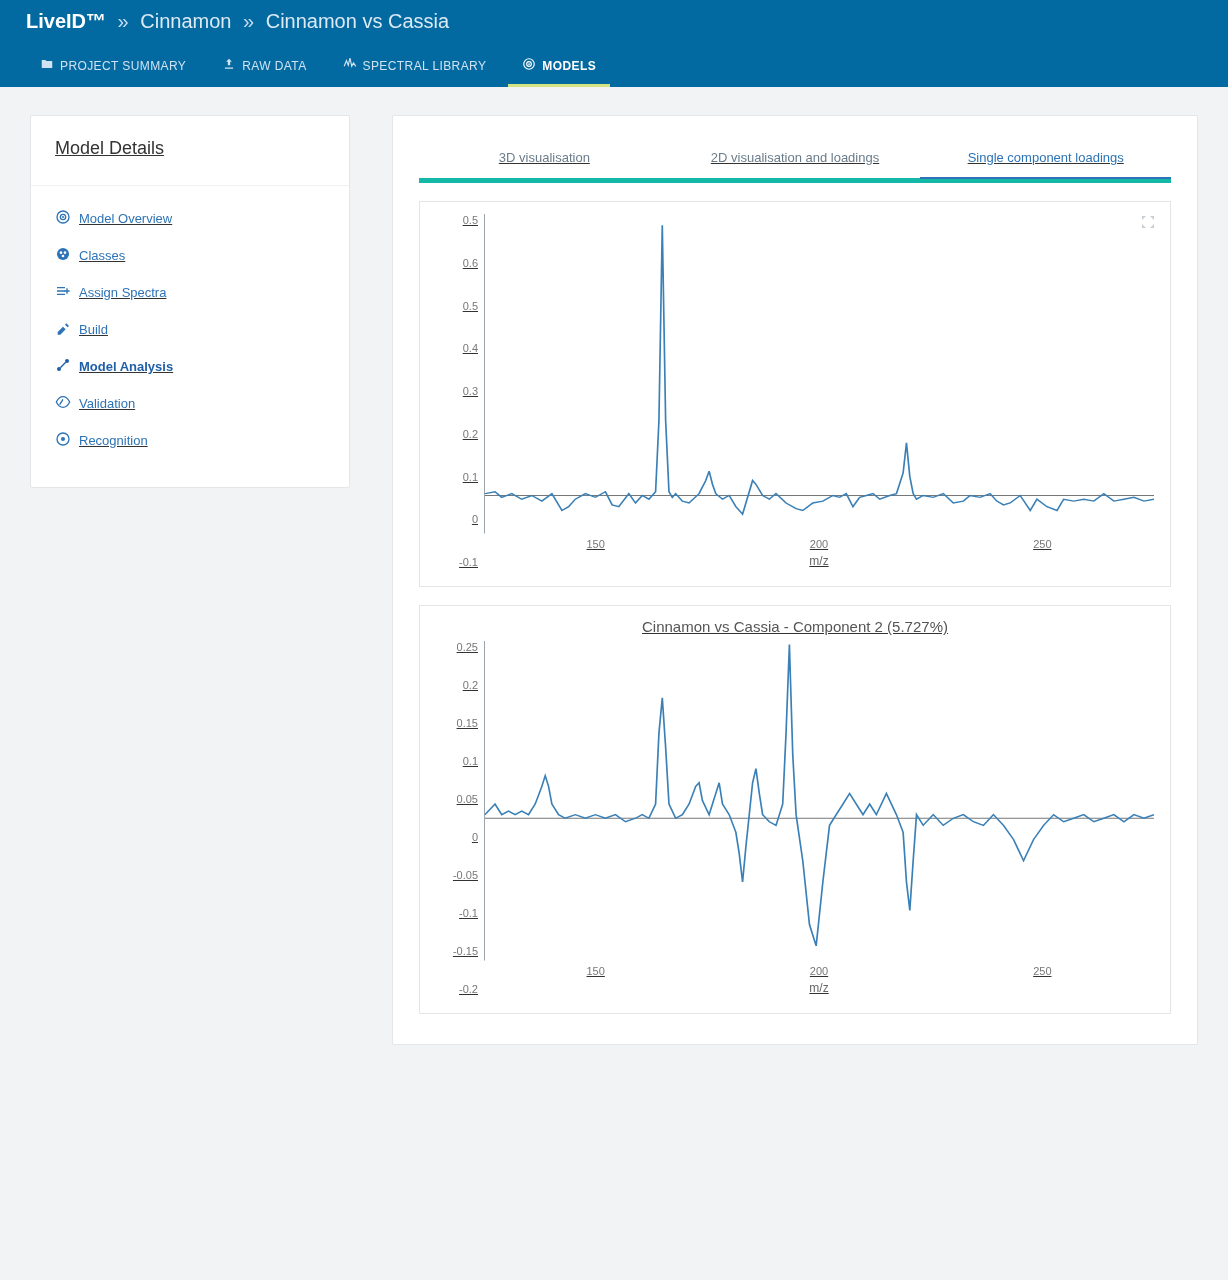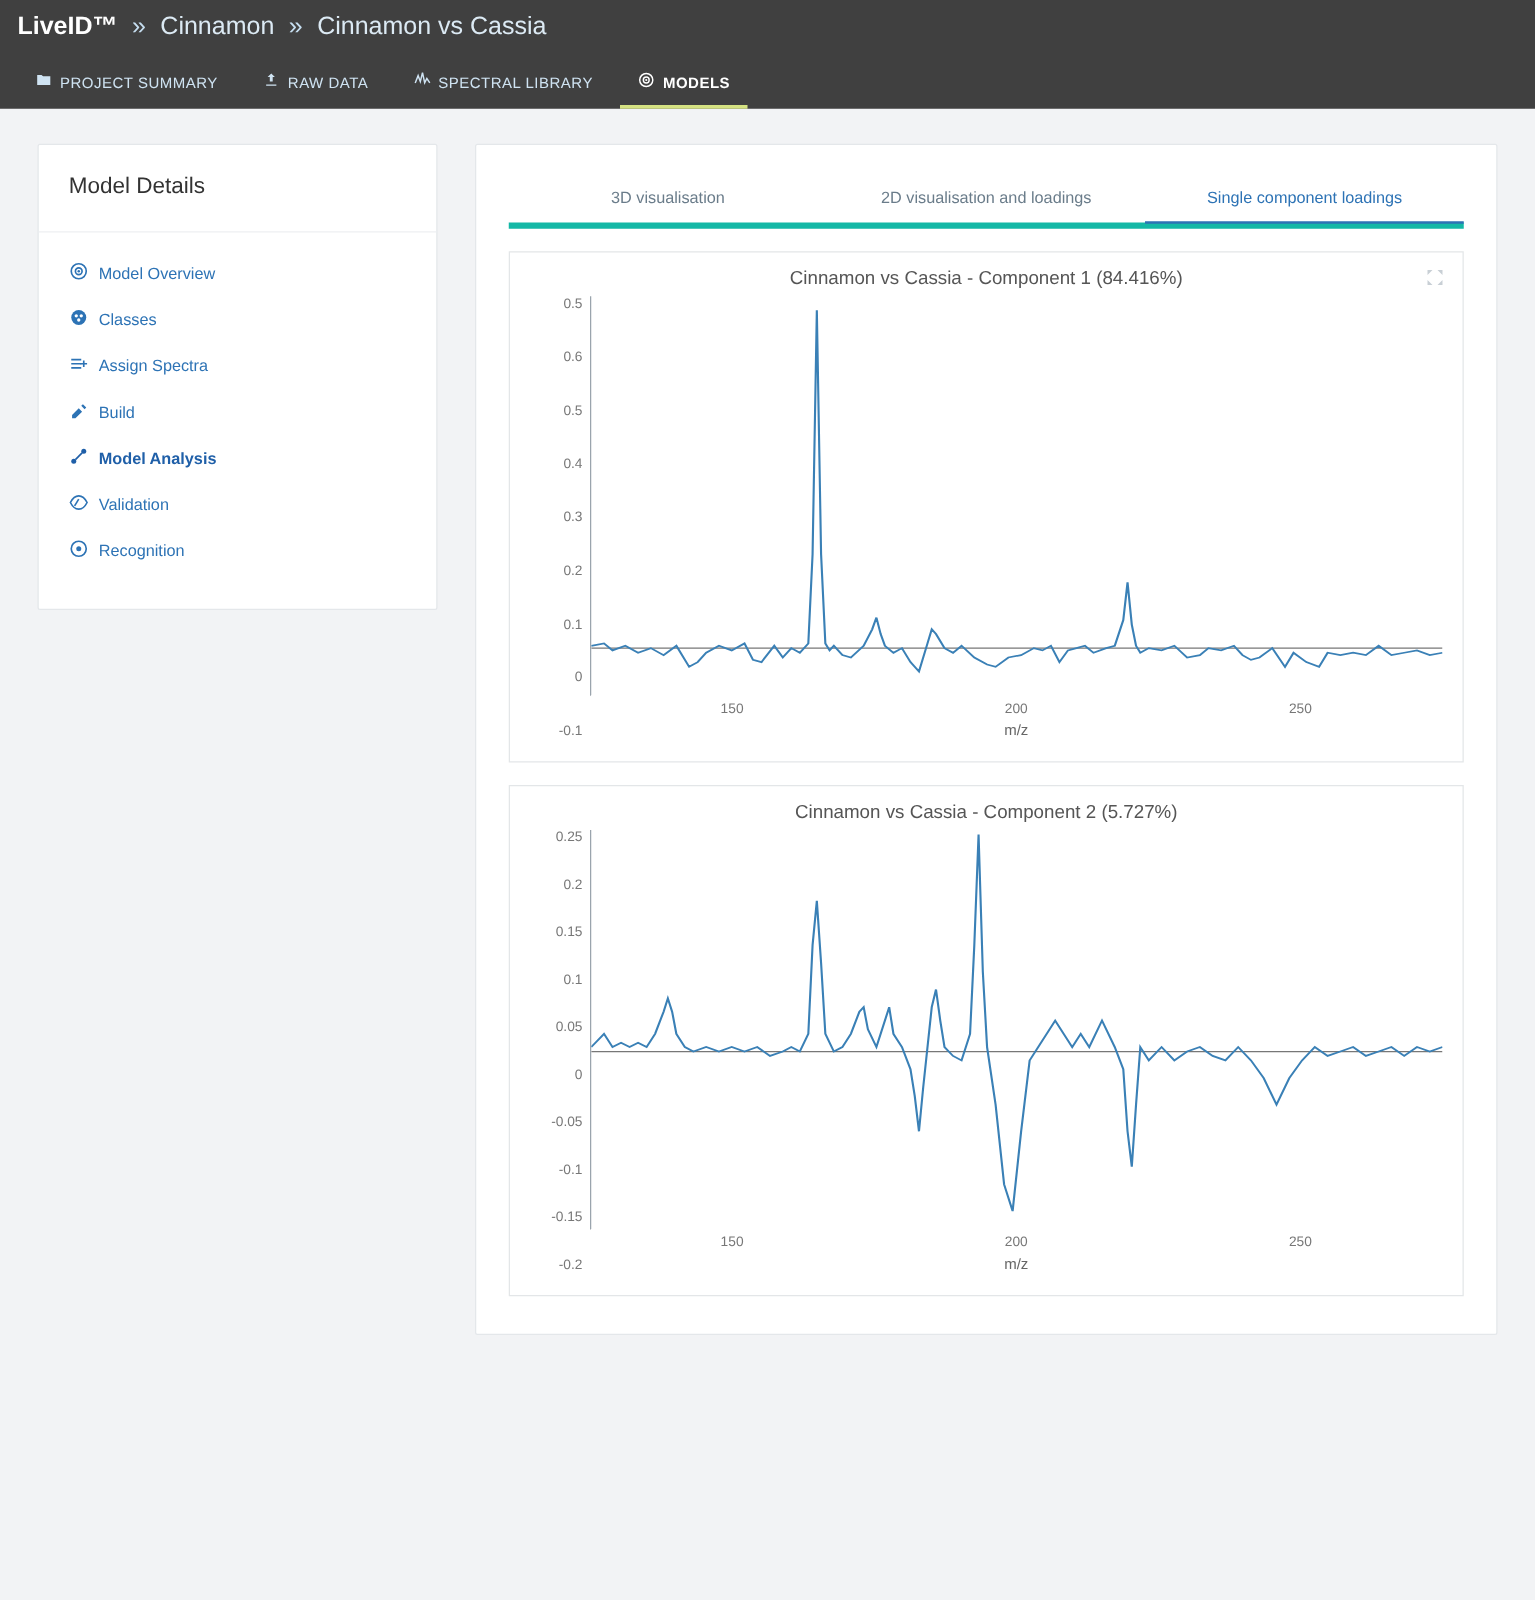--- a/index.html
+++ b/index.html
@@ -3,23 +3,23 @@
 <meta charset="utf-8">
 <style>
 * { box-sizing: border-box; margin: 0; padding: 0; }
 body {
   font-family: "Segoe UI", Arial, sans-serif;
   background: #f2f3f5;
   color: #333;
   font-size: 14px;
 }
 .header {
-  background: #404040;
+  background: #0369a1;
   color: #fff;
-  padding: 10px 30px 0 14px;
+  padding: 10px 30px 0 26px;
 }
 .breadcrumb {
   font-size: 20px;
   font-weight: 400;
   padding-bottom: 14px;
   color: #dceaf4;
 }
 .breadcrumb .app { font-weight: 600; color: #fff; }
 .breadcrumb .sep { margin: 0 6px; color: #c6def0; }
 .topnav {
@@ -39,22 +39,23 @@
 }
 .topnav .item.active {
   color: #fff;
   border-bottom-color: #d5e282;
   font-weight: 600;
 }
 .topnav svg { width: 14px; height: 14px; fill: currentColor; }
 
 .page {
   display: flex;
-  gap: 30px;
+  gap: 42px;
   padding: 28px 30px;
+  text-decoration: underline;
 }
 .card {
   background: #fff;
   border: 1px solid #e4e7ea;
   border-radius: 2px;
 }
 .sidebar {
   width: 320px;
   flex: none;
   align-self: flex-start;
@@ -270,21 +271,20 @@
     <div class="tabs" id="tabs">
         <div class="tab">3D visualisation</div>
         <div class="tab">2D visualisation and loadings</div>
         <div class="tab active">Single component loadings</div>
       </div>
     <div id="charts">
         <div class="chart-box">
           <span class="expand-icon"><svg viewBox="0 0 24 24">
               <path d="M3 3h6L3 9V3zm18 0v6l-6-6h6zM3 21v-6l6 6H3zm18 0h-6l6-6v6z"></path>
             </svg></span>
-          <div class="chart-title">Cinnamon vs Cassia - Component 1 (84.416%)</div>
           <div class="plot-wrap">
             <div class="yaxis">
               <span>0.5</span>
               <span>0.6</span>
               <span>0.5</span>
               <span>0.4</span>
               <span>0.3</span>
               <span>0.2</span>
               <span>0.1</span>
               <span>0</span>

